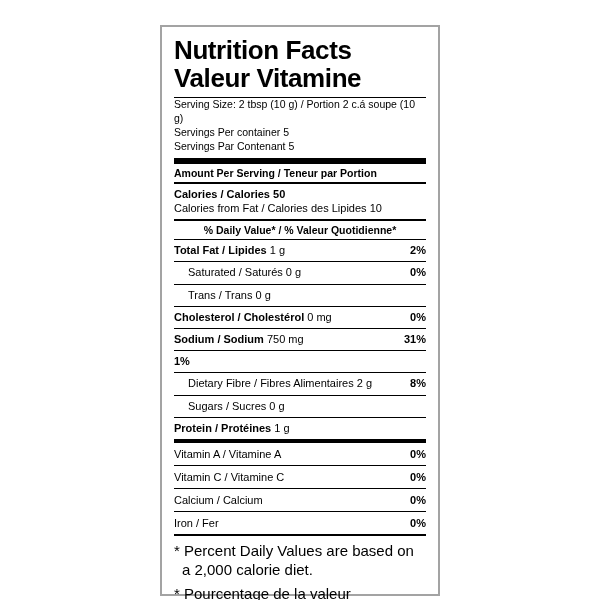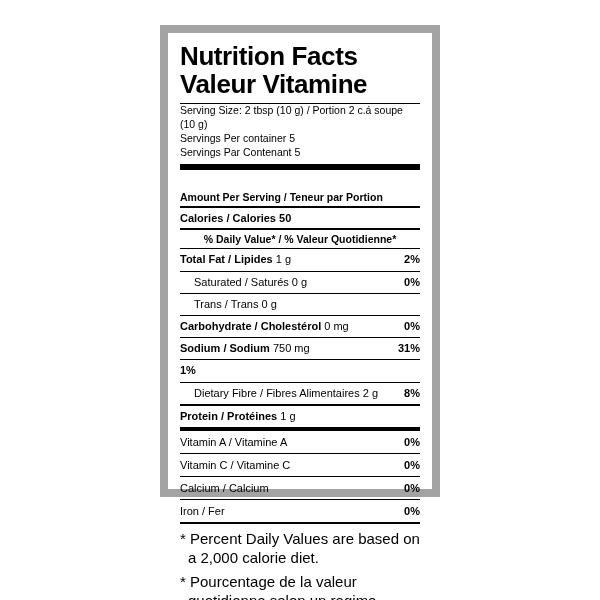--- a/index.html
+++ b/index.html
@@ -8,22 +8,22 @@
     width: 600px;
     height: 600px;
     background: #ffffff;
     font-family: "Liberation Sans", sans-serif;
   }
   #panel {
     position: absolute;
     left: 160px;
     top: 25px;
     width: 280px;
-    height: 472px;
-    border: 8px solid #a3a3a3;
+    height: 571px;
+    border: 2px solid #a3a3a3;
     background: #ffffff;
     box-sizing: border-box;
     padding: 10px 12px 8px 12px;
     color: #000000;
   }
   .title {
     font-size: 26px;
     font-weight: bold;
     line-height: 1.06;
     letter-spacing: -0.4px;
@@ -42,21 +42,21 @@
     margin: 0 0 4px 0;
   }
   .rule-thin { border-top: 1px solid #000; height: 0; }
   .rule-med { border-top: 2px solid #000; height: 0; }
   .rule-thick { border-top: 6px solid #000; height: 0; }
   .rule-heavy { border-top: 4px solid #000; height: 0; }
 
   .amount-line {
     font-size: 10.5px;
     font-weight: bold;
-    padding: 21px 0 3px 0;
+    padding: 3px 0 3px 0;
   }
   .cal-block {
     font-size: 11px;
     padding: 3px 0 3px 0;
     line-height: 1.35;
   }
   .cal-block .b { font-weight: bold; }
   .dv-head {
     font-size: 10.5px;
     font-weight: bold;
@@ -108,20 +108,21 @@
   </div>
 
   <div class="rule-thick"></div>
 
   <div class="amount-line">Amount Per Serving / Teneur par Portion</div>
 
   <div class="rule-med"></div>
 
   <div class="cal-block">
     <div class="b">Calories / Calories 50</div>
+    <div>Calories from Fat / Calories des Lipides 10</div>
   </div>
 
   <div class="rule-med"></div>
 
   <div class="dv-head">% Daily Value* / % Valeur Quotidienne*</div>
 
   <div class="rule-thin"></div>
 
   <div>
 
@@ -137,21 +138,21 @@
     </div>
     <div class="rule-thin"></div>
 
     <div class="row indent">
       <span class="label"><span>Trans / Trans</span> <span>0 g</span></span>
       <span class="pct"></span>
     </div>
     <div class="rule-thin"></div>
 
     <div class="row">
-      <span class="label"><span class="b">Carbohydrate / Cholestérol</span> <span>0 mg</span></span>
+      <span class="label"><span class="b">Cholesterol / Cholestérol</span> <span>0 mg</span></span>
       <span class="pct">0%</span>
     </div>
     <div class="rule-thin"></div>
 
     <div class="row">
       <span class="label"><span class="b">Sodium / Sodium</span> <span>750 mg</span></span>
       <span class="pct">31%</span>
     </div>
     <div class="rule-thin"></div>
 
@@ -159,20 +160,24 @@
       <span class="pct">1%</span>
     </div>
     <div class="rule-thin"></div>
 
     <div class="row indent">
       <span class="label"><span>Dietary Fibre / Fibres Alimentaires</span> <span>2 g</span></span>
       <span class="pct">8%</span>
     </div>
     <div class="rule-thin"></div>
 
+    <div class="row indent">
+      <span class="label"><span>Sugars / Sucres</span> <span>0 g</span></span>
+      <span class="pct"></span>
+    </div>
     <div class="rule-thin"></div>
 
     <div class="row">
       <span class="label"><span class="b">Protein / Protéines</span> <span>1 g</span></span>
       <span class="pct"></span>
     </div>
   </div>
 
   <div class="rule-heavy"></div>
 

